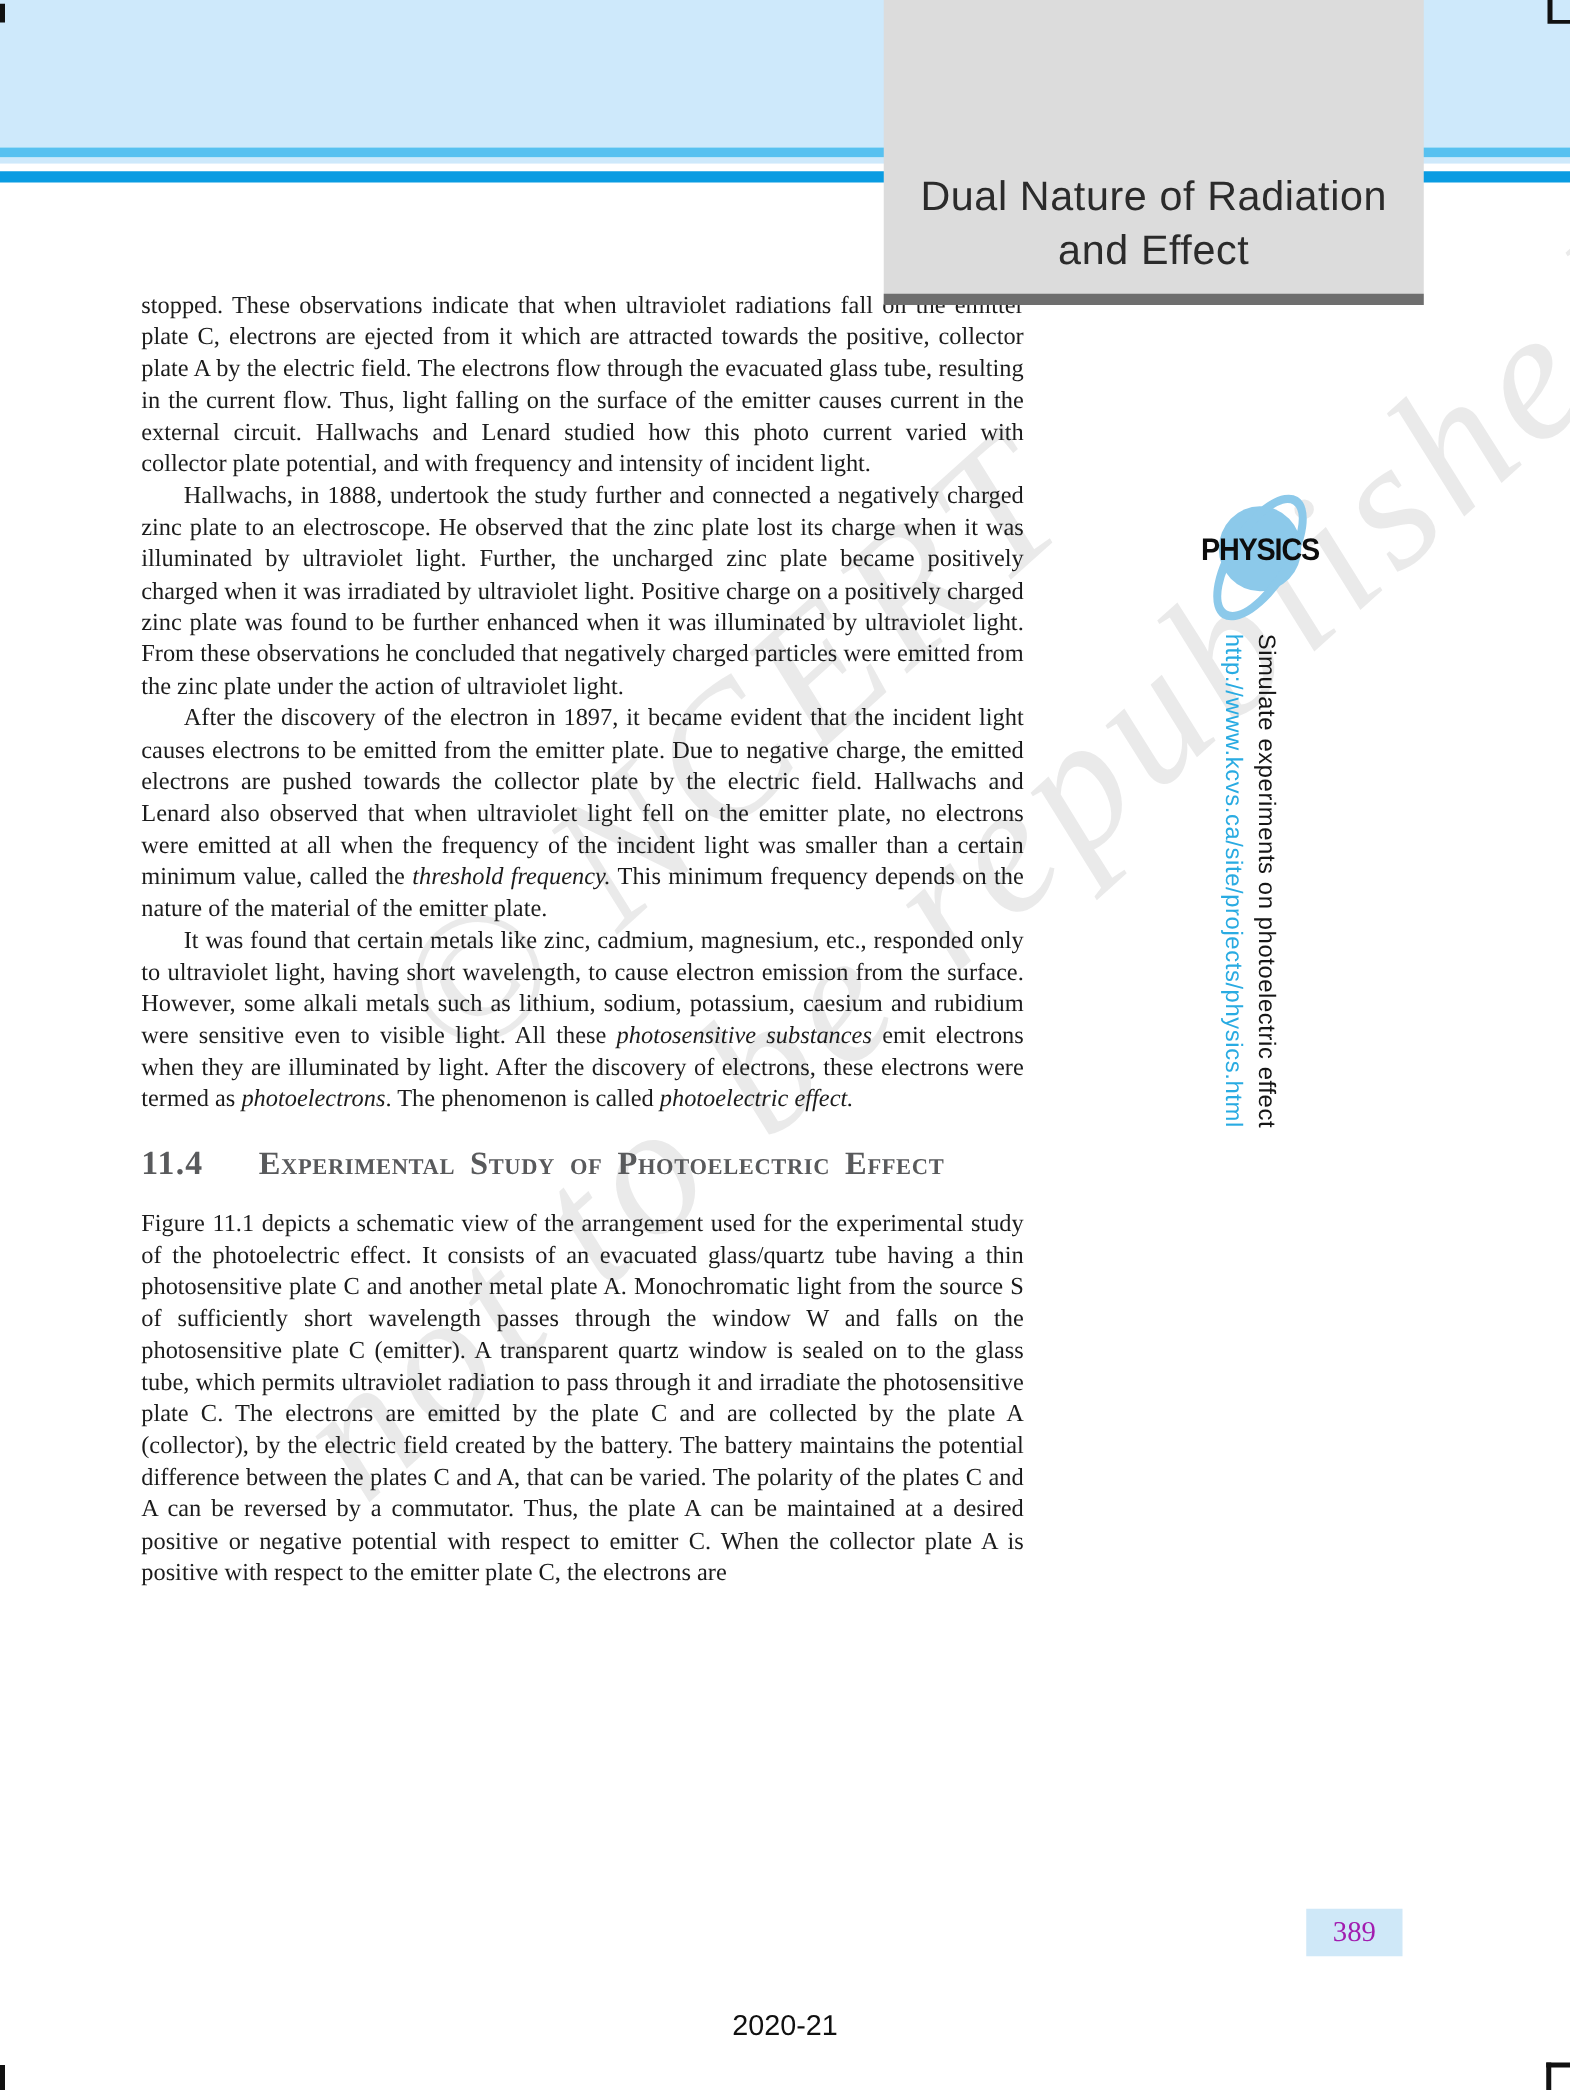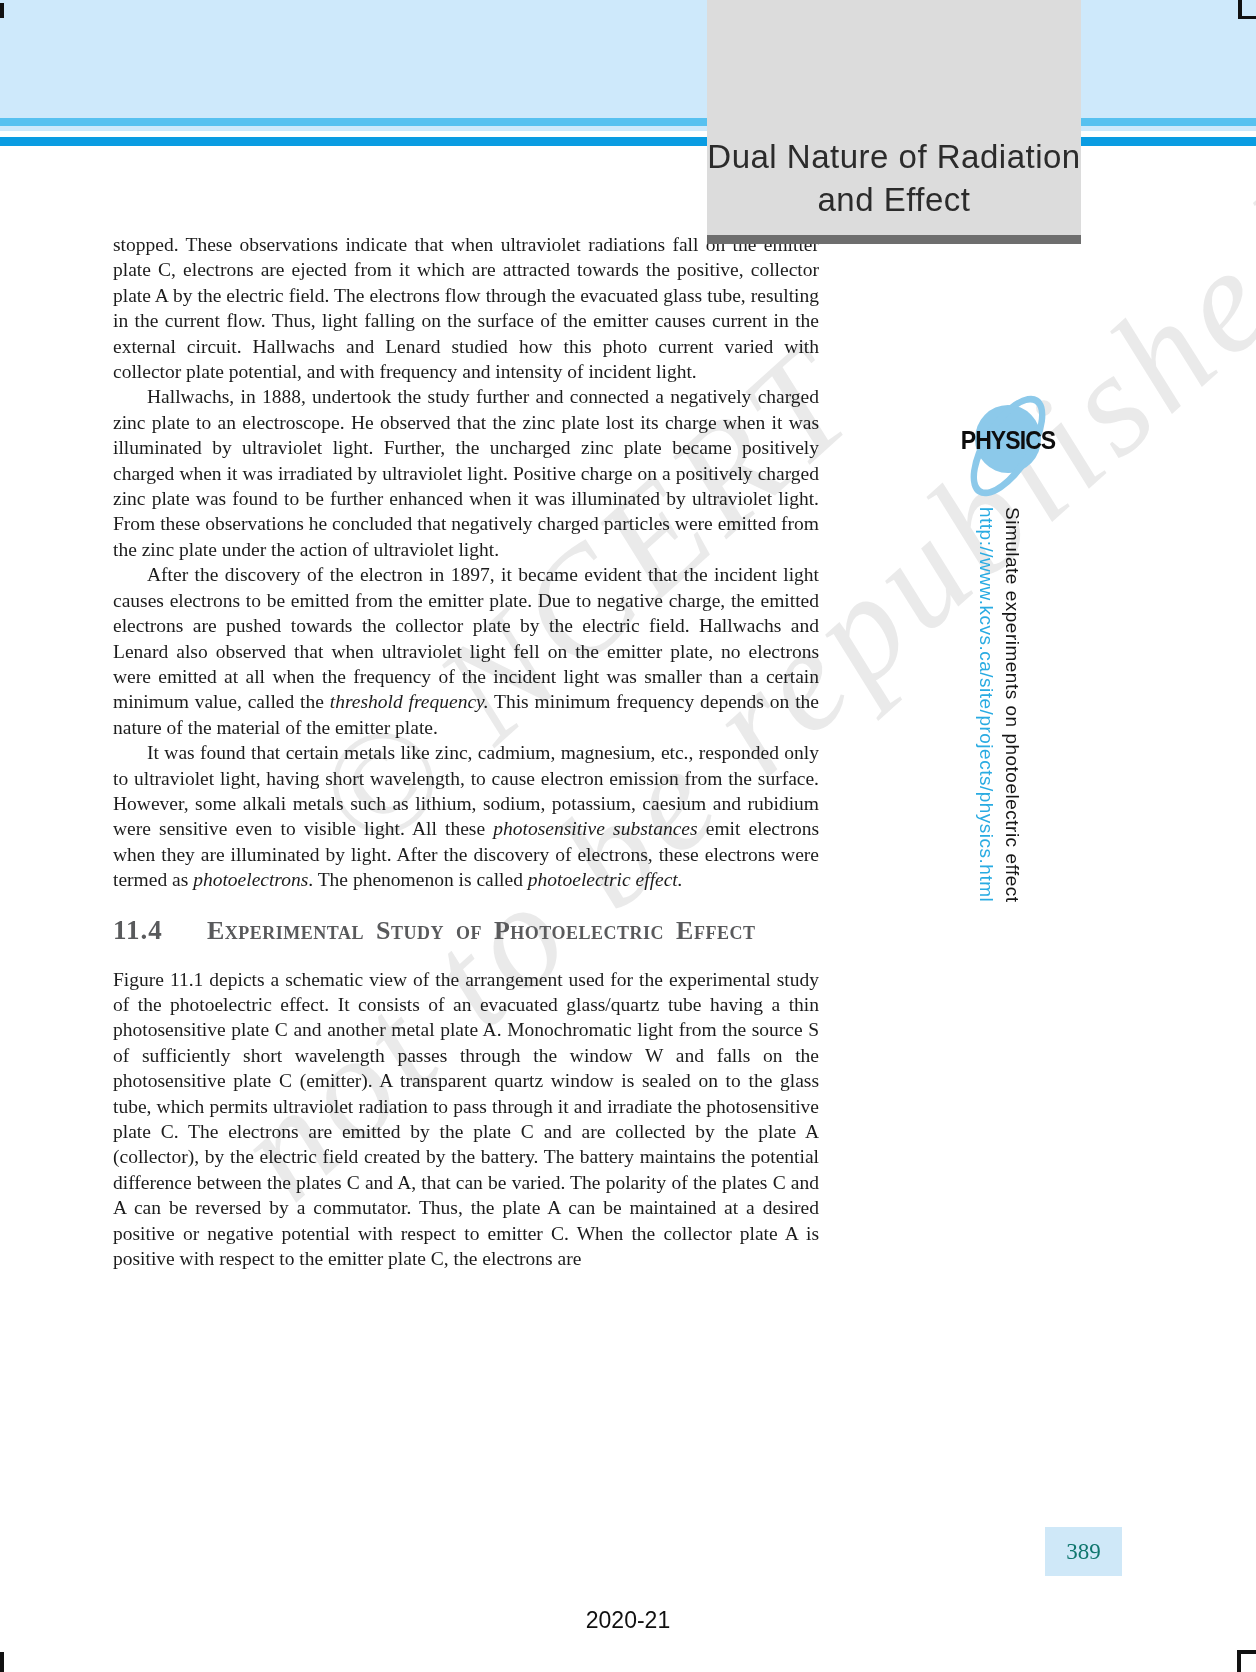--- a/index.html
+++ b/index.html
@@ -11,21 +11,21 @@
   
   .band { position:absolute; left:0; right:0; }
   .band1 { top:0;     height:118px; background:#cee9fb; }
   .band2 { top:118px; height:8px;   background:#57c1f0; }
   .band3 { top:126px; height:5px;   background:#cee9fb; }
   .band4 { top:131px; height:6px;   background:#ffffff; }
   .band5 { top:137px; height:9px;   background:#0a9ce2; }
 
   
   .title-box {
-    position:absolute; left:707px; top:0; width:374px; height:221px;
+    position:absolute; left:707px; top:0; width:432px; height:221px;
     background:#dcdcdc; border-bottom:9px solid #6e6e6e;
     display:flex; flex-direction:column; justify-content:flex-end; align-items:center;
     padding-bottom:14px; box-sizing:content-box; z-index:3;text-align:right;
   }
   .title-line {
     font-family:"Liberation Sans", sans-serif; font-weight:400;
     font-size:33px; line-height:43px; color:#2b2b2b; letter-spacing:0.5px;
   }
 
   
@@ -89,23 +89,23 @@
   .v-text {
     position:absolute; top:507px; writing-mode:vertical-rl;
     font-family:"Liberation Sans", sans-serif; font-size:19px; letter-spacing:0.5px;
     z-index:2; white-space:nowrap;
   }
   .sidebar-caption { left:1001px; color:#161616; }
   .sidebar-link    { left:975px;  color:#29abe2; text-decoration:none; }
 
   
   .page-badge {
-    position:absolute; left:1045px; top:1527px; width:77px; height:49px;
+    position:absolute; left:1045px; top:1527px; width:77px; height:38px;
     background:#cfe8f8; display:flex; align-items:center; justify-content:center;
-    font-size:23px; color:#0f766e; z-index:2;text-align:right;
+    font-size:23px; color:#a21caf; z-index:2;text-align:right;
   }
   .edition {
     position:absolute; left:0; right:0; top:1607px; text-align:center;
     font-family:"Liberation Sans", sans-serif; font-size:23px; color:#101010; z-index:2;
   }
 </style>
 </head>
 <body>
 
 <div class="band band1"></div>

